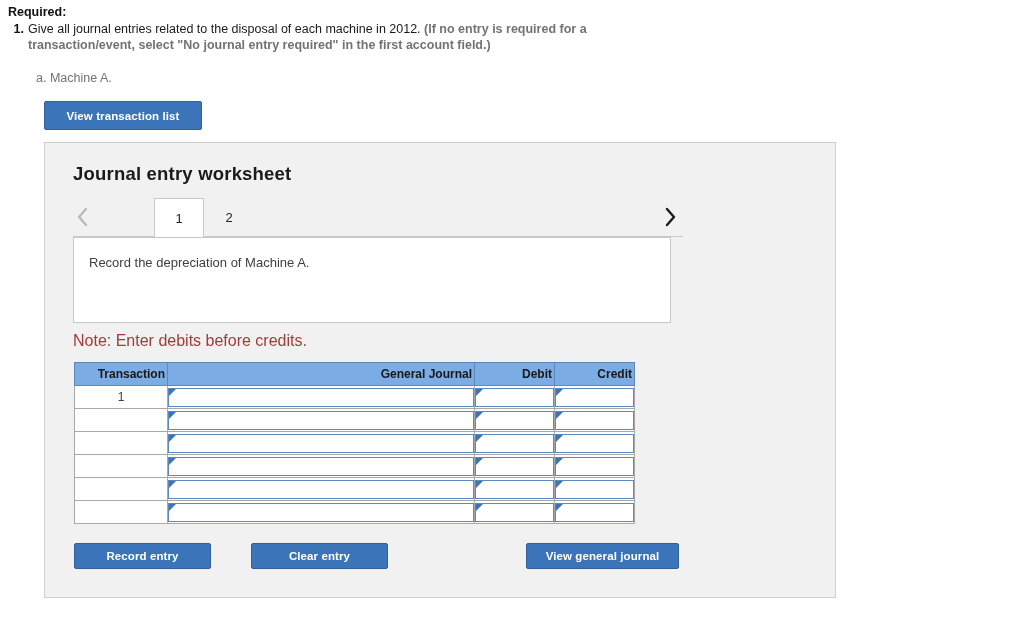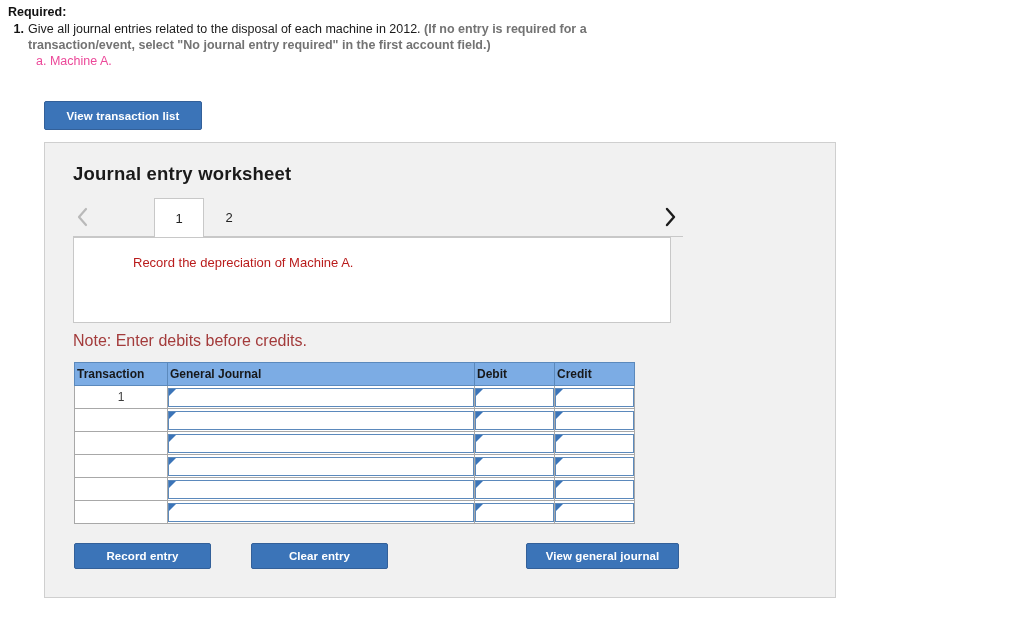--- a/index.html
+++ b/index.html
@@ -46,24 +46,25 @@
   }
   .req-text {
     flex: 1 1 auto;
     color: #1a1a1a;
   }
   .req-text .red {
     color: #737373;
     font-weight: bold;
   }
   .sub-item {
+    margin-top: 17px;
     padding-left: 28px;
     font-size: 12.5px;
     line-height: 16px;
-    color: #ec4899;
+    color: #737373;
   }
 
   
   .btn {
     display: inline-flex;
     align-items: center;
     justify-content: center;
     background: #3b74b8;
     color: #ffffff;
     font-size: 11.5px;
@@ -174,22 +175,21 @@
     background: #ffffff;
     border: 1px solid #c8c8c8;
     box-sizing: border-box;
     z-index: 4;
   }
   .desc-text {
     position: absolute;
     left: 15px;
     top: 17px;
     font-size: 13px;
-    color: #b91c1c;
-    margin-left: 44px;
+    color: #404040;
   }
   .note-text {
     position: absolute;
     left: 28px;
     top: 189px;
     font-size: 16px;
     color: #a33b3b;
   }
 
   
@@ -202,21 +202,21 @@
     font-size: 12px;
   }
   .jtable th {
     background: #7cace4;
     border: 1px solid #5b89bc;
     font-weight: bold;
     color: #17181a;
     font-size: 12px;
     height: 22px;
     padding: 0 2px;
-    text-align: left;
+    text-align: right;
     font-family: "Liberation Sans", sans-serif;
   }
   .th-transaction { width: 88px; }
   .th-journal     { width: 302px; }
   .th-debit       { width: 75px; }
   .th-credit      { width: 75px; margin-left: 25px; }
 
   .jtable td {
     border: 1px solid #a8a8a8;
     height: 22px;

